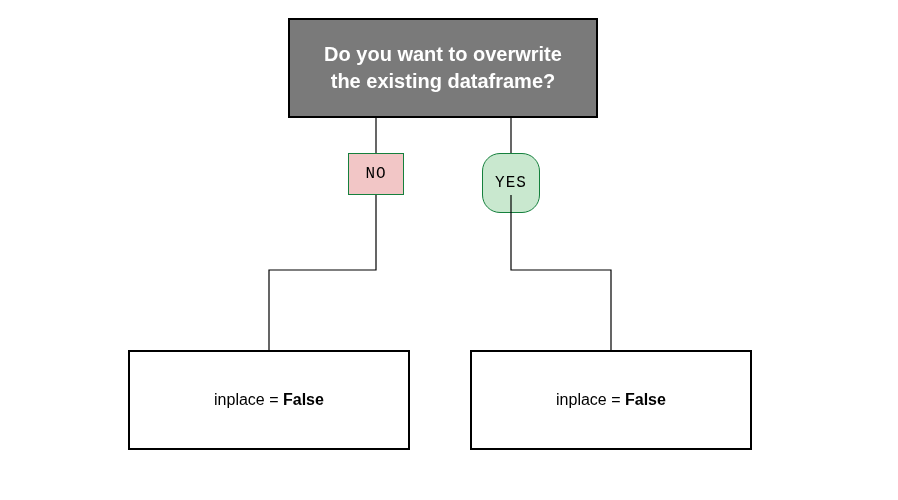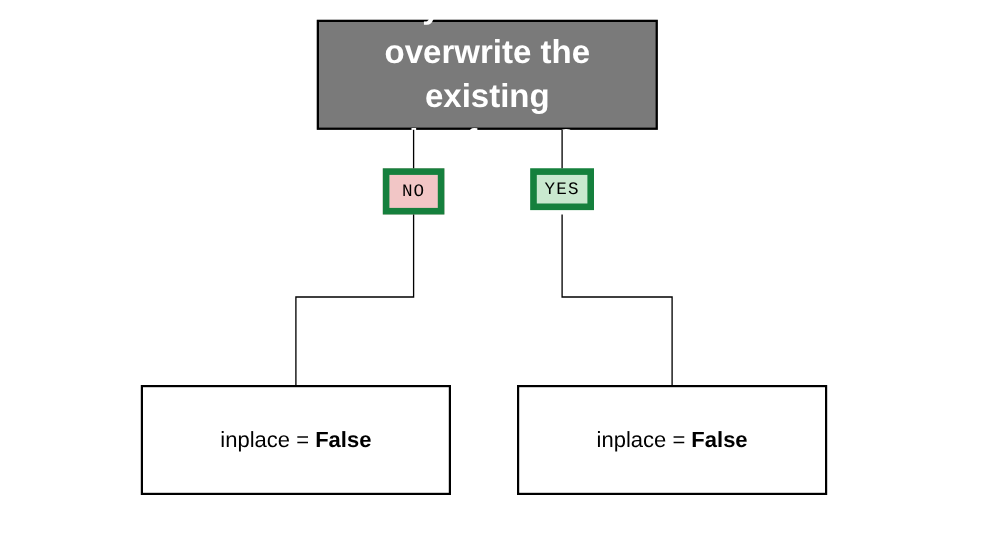--- a/index.html
+++ b/index.html
@@ -13,43 +13,43 @@
   }
   .box {
     position: absolute;
     box-sizing: border-box;
   }
   .question {
     background: #7a7a7a;
     border: 2px solid #000;
     color: #fff;
     font-weight: bold;
-    font-size: 30px;
+    font-size: 20px;
     text-align: center;
     display: flex;
     align-items: center;
     justify-content: center;
     padding: 10px 20px;
     line-height: 1.35;
   }
   .choice {
-    border: 6px solid #15803d;
+    border: 1px solid #15803d;
     font-size: 16px;
     font-family: "Courier New", Courier, monospace;
     letter-spacing: 1px;
     display: flex;
     align-items: center;
     justify-content: center;
   }
   .choice.no { background: #f2c6c6; }
   .choice.yes { background: #c9e8cf; }
   .result {
     background: #fff;
     border: 2px solid #000;
-    font-size: 20px;
+    font-size: 16px;
     display: flex;
     align-items: center;
     justify-content: center;
   }
   .result .param { font-weight: normal; }
   .result .val { font-weight: bold; }
   svg.connectors {
     position: absolute;
     left: 0;
     top: 0;
@@ -67,21 +67,21 @@
 <body>
 
 <div class="box question" style="left:288px; top:18px; width:310px; height:100px;">
   <span>Do you want to overwrite the existing dataframe?</span>
 </div>
 
 <div class="box choice no" style="left:348px; top:153px; width:56px; height:42px;">
   <span>NO</span>
 </div>
 
-<div class="box choice yes" style="left:482px; top:153px; width:58px; height:38px;">
+<div class="box choice yes" style="left:482px; top:153px; width:58px; height:60px;border-radius:18px;">
   <span>YES</span>
 </div>
 
 <div class="box result" style="left:128px; top:350px; width:282px; height:100px;">
   <span>
     <span class="param">inplace = </span><span class="val">False</span>
   </span>
 </div>
 
 <div class="box result" style="left:470px; top:350px; width:282px; height:100px;">

